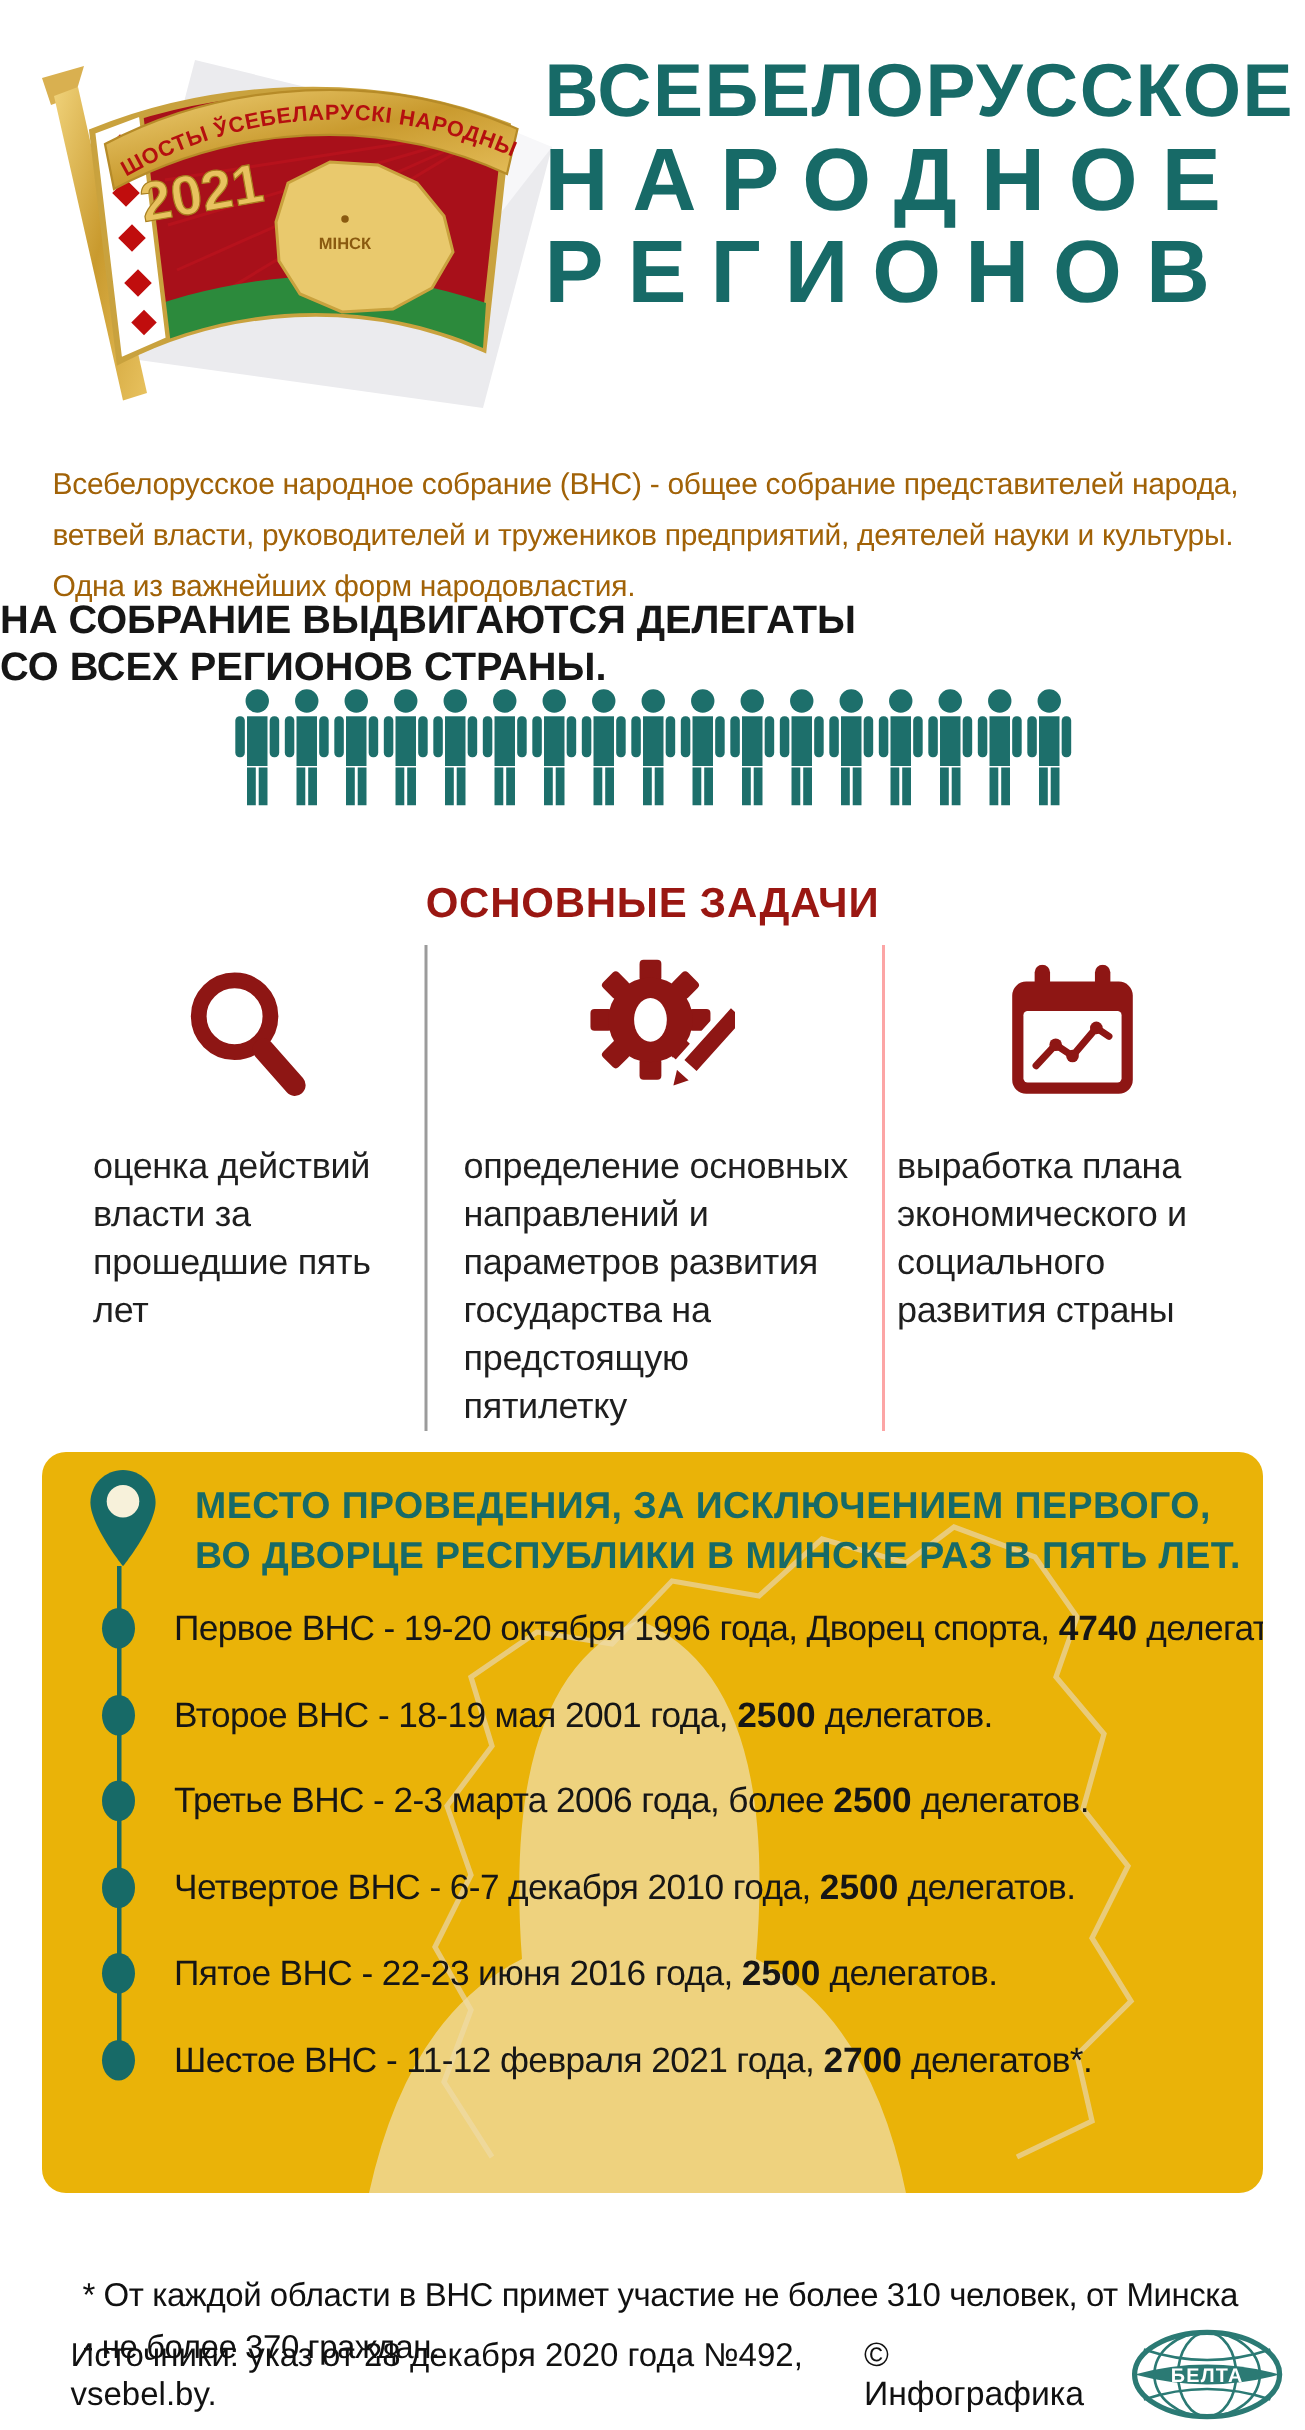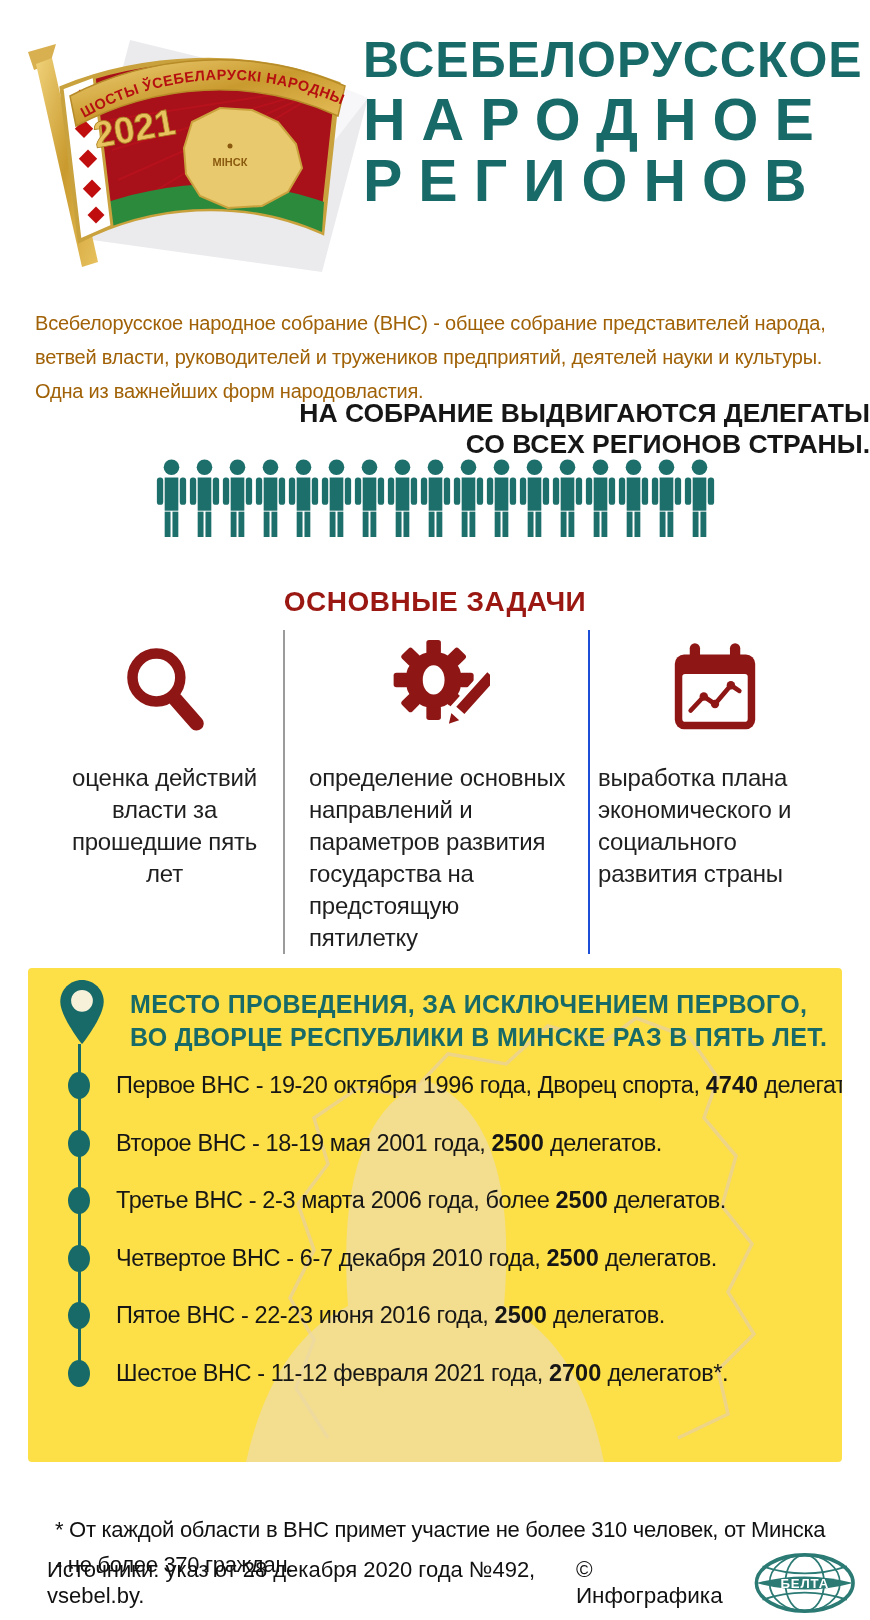--- a/index.html
+++ b/index.html
@@ -13,41 +13,41 @@
   .title { position:absolute; left:363px; top:30px; color:#176a67; font-weight:bold; }
   .title .l1 { font-size:50px; line-height:60px; letter-spacing:1px; }
   .title .l2 { font-size:59px; line-height:60px; letter-spacing:16px; }
   .title .l3 { font-size:59px; line-height:62px; letter-spacing:16px; }
   .intro {
     position:absolute; left:35px; top:286px; width:805px;
     font-size:20px; line-height:34px; letter-spacing:-0.2px; color:#a16207;
   }
   
   .delegates-h {
-    position:absolute; left:0; right:0; top:398px; text-align:right;
+    position:absolute; left:0; right:0; top:398px; text-align:left;
     font-weight:bold; font-size:26.5px; line-height:31px; color:#161616;
   }
   .persons { position:absolute; left:0; right:0; top:459px; display:flex; justify-content:center; }
   .persons .person { width:33px; height:78px; display:block; }
   
   .tasks-h {
     position:absolute; left:0; right:0; top:586px; text-align:center;
     color:#9a1712; font-weight:bold; font-size:28px; letter-spacing:0.5px;
   }
   .tasks { position:absolute; left:40px; top:630px; width:795px; display:flex; align-items:stretch; }
   .task { box-sizing:border-box; min-height:278px; }
-  .task1 { width:243px; padding:0 16px 0 22px;text-align:center; }
-  .task2 { width:307px; border-left:2px solid #9b9b9b; border-right:2px solid #1d4ed8; padding:0 18px 0 24px; }
+  .task1 { width:243px; padding:0 16px 0 22px; }
+  .task2 { width:307px; border-left:2px solid #9b9b9b; border-right:2px solid #fca5a5; padding:0 18px 0 24px; }
   .task3 { width:245px; padding:0 4px 0 8px; }
   .ticon { height:118px; display:flex; align-items:center; justify-content:center; margin-bottom:14px; }
   .task p { margin:0; font-size:24px; line-height:32px; color:#1f1f1f; letter-spacing:-0.2px; }
   
   .panel {
     position:absolute; left:28px; top:968px; width:814px; height:494px;
-    background:#fde047; border-radius:4px; overflow:hidden;
+    background:#eab308; border-radius:16px; overflow:hidden;
   }
   .panel-watermark { position:absolute; left:0; top:0; width:814px; height:494px; }
   .pin { position:absolute; left:32px; top:12px; width:44px; height:68px; }
   .panel-h {
     position:absolute; left:102px; top:20px; width:702px;
     color:#176a67; font-weight:bold; font-size:25px; line-height:33px; letter-spacing:0.3px;
   }
   .tl-line { position:absolute; left:50px; top:76px; width:3px; height:336px; background:#176a67; }
   .tl-item {
     position:absolute; left:88px; width:716px;

